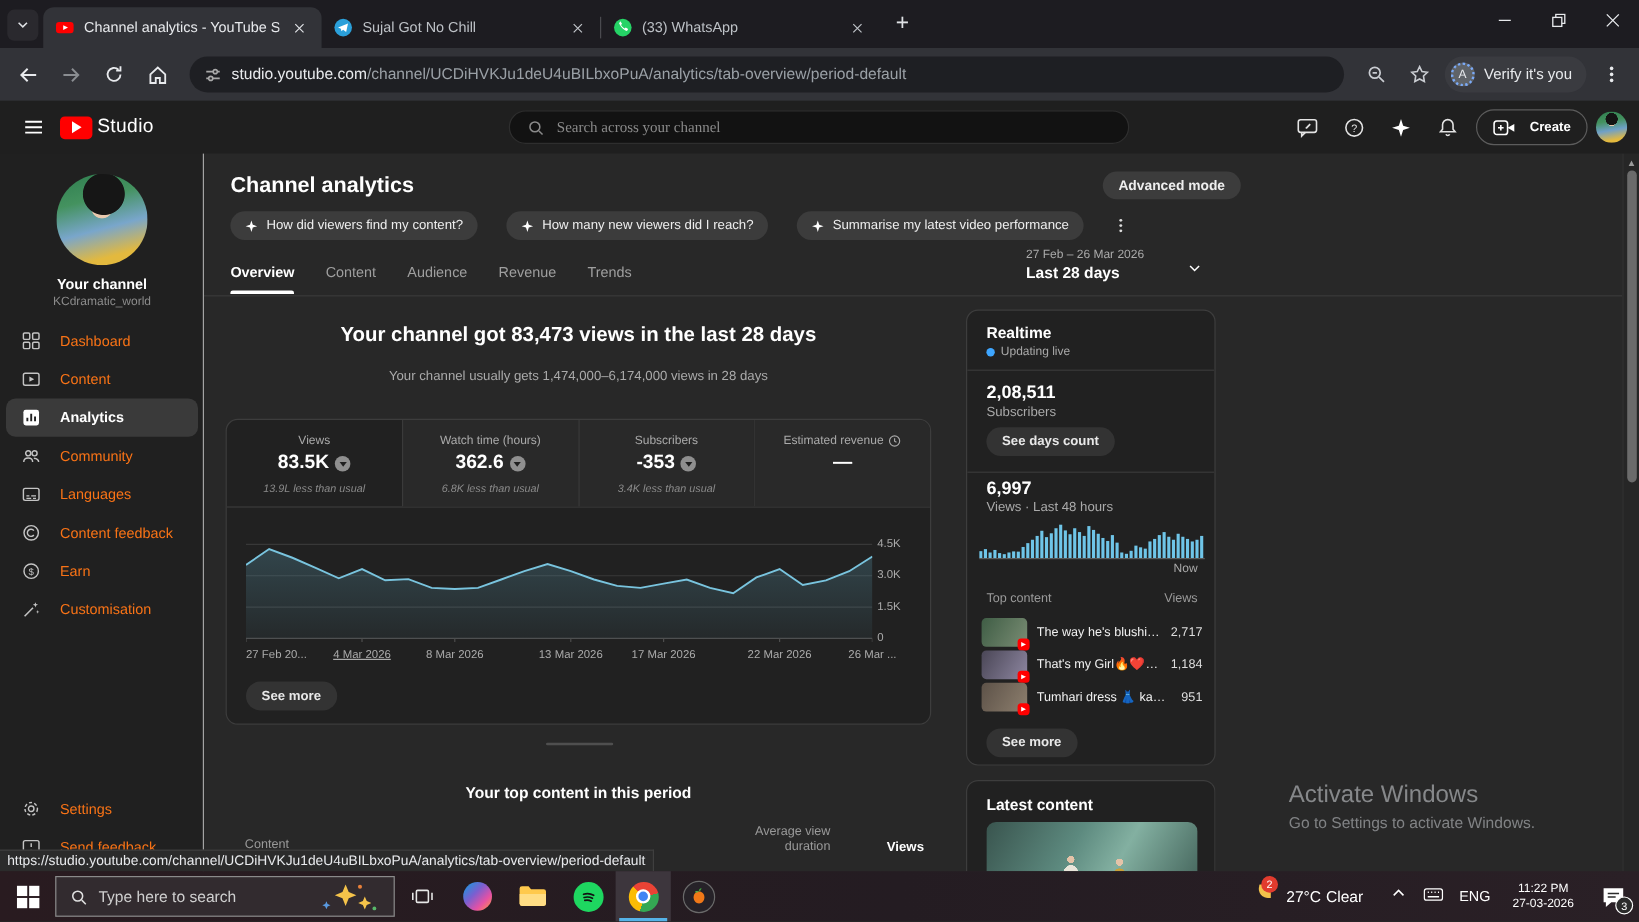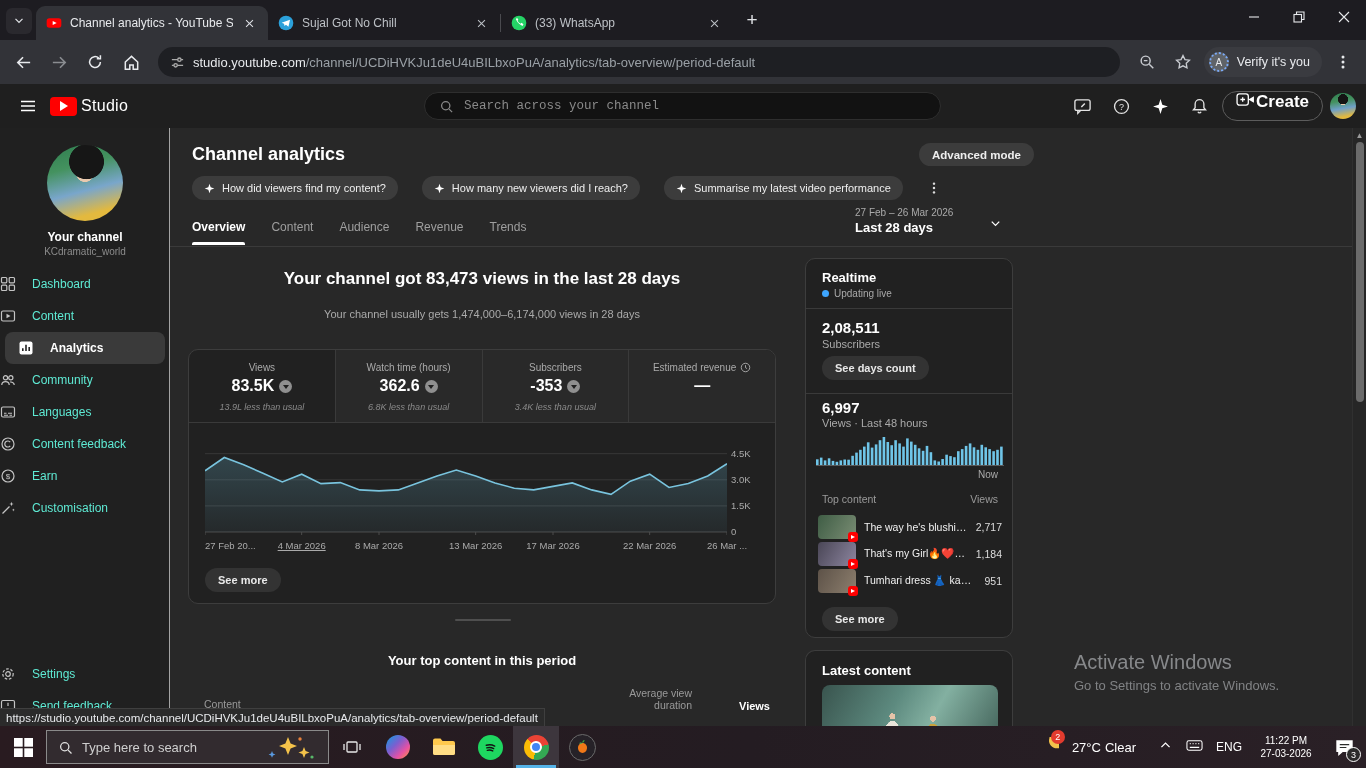--- a/index.html
+++ b/index.html
@@ -28,40 +28,40 @@
   .ver-av{width:20px;height:20px;border-radius:50%;background:#5f6368;border:2px dotted #7baaf7;color:#e8eaed;font-size:10px;display:flex;align-items:center;justify-content:center}
 
   
   .app-header{position:absolute;top:84px;left:0;width:1366px;height:44px;background:#1f1f1f;display:flex;align-items:center}
   .hamburger{width:40px;height:40px;margin-left:8px;display:flex;align-items:center;justify-content:center}
   .yt-logo{display:flex;align-items:center;gap:4px;margin-left:2px}
   .yt-box{width:27px;height:19px;background:#f00;border-radius:4px;display:flex;align-items:center;justify-content:center}
   .yt-box::after{content:"";border-left:8px solid #fff;border-top:5px solid transparent;border-bottom:5px solid transparent}
   .yt-word{color:#fff;font-size:16px;letter-spacing:.3px}
   .studio-search{position:absolute;left:424px;top:8px;width:517px;height:28px;border-radius:14px;background:#121212;border:1px solid #2e2e2e;display:flex;align-items:center;gap:10px;padding:0 14px}
-  .studio-search input{flex:1;background:transparent;border:0;outline:none;color:#aaa;font-size:12.5px;font-family:Liberation Mono, monospace}
+  .studio-search input{flex:1;background:transparent;border:0;outline:none;color:#aaa;font-size:12.5px;font-family:Liberation Serif, serif}
   .studio-search input::placeholder{color:#8a8a8a}
   .hdr-right{position:absolute;right:10px;top:0;height:44px;display:flex;align-items:center;gap:7px}
   .hdr-ic{width:32px;height:32px;border-radius:50%;display:flex;align-items:center;justify-content:center}
-  .create-btn{height:30px;border:1px solid #5c5c5c;border-radius:16px;display:flex;gap:1px;padding:0 13px;color:#fff;font-size:17px;font-weight:bold}
+  .create-btn{height:30px;border:1px solid #5c5c5c;border-radius:16px;display:flex;align-items:center;gap:12px;padding:0 13px;color:#fff;font-size:11px;font-weight:bold}
   .avatar-img{width:26px;height:26px;border-radius:50%;flex:none;background:
     radial-gradient(circle at 50% 24%,#141414 0 21%,transparent 22%),
     radial-gradient(circle at 50% 36%,#e9c9ae 0 13%,transparent 14%),
     linear-gradient(170deg,#2f7d4f 0%,#44925f 32%,#6fa0c8 58%,#e3b93e 86%)}
 
   
   .sidebar{position:absolute;top:128px;left:0;width:170px;height:598px;background:#202020;border-right:1px solid #a3a3a3;overflow:hidden}
   .ch-avatar{position:absolute;left:47px;top:17px;width:76px;height:76px;border-radius:50%;background:
     radial-gradient(circle at 52% 22%,#161616 0 24%,transparent 25%),
     radial-gradient(circle at 50% 37%,#e9c9ae 0 14%,transparent 15%),
     linear-gradient(165deg,#2f7d4f 0%,#44925f 30%,#79a6cb 58%,#e3b93e 84%)}
   .ch-name{position:absolute;top:102px;left:0;width:170px;text-align:center;color:#fff;font-size:12px;font-weight:bold}
   .ch-handle{position:absolute;top:118px;left:0;width:170px;text-align:center;color:#8c8c8c;font-size:10px}
   .nav{position:absolute;top:140px;left:0;width:170px}
-  .nav-item{height:32px;display:flex;align-items:center;gap:16px;color:#5eead4;font-size:12px}
+  .nav-item{height:32px;display:flex;align-items:center;gap:16px;padding-left:18px;color:#f97316;font-size:12px}
   .nav-item .nic{width:16px;height:16px;flex:none}
   .nav-item.active{background:#3a3a3a;border-radius:8px;margin:0 5px;padding-left:13px;color:#fff;font-weight:bold}
   .nav-bottom{position:absolute;top:530px;left:0;width:170px}
 
   
   .content{position:absolute;top:128px;left:170px;width:1182px;height:598px;background:#282828;overflow:hidden}
   .pg-title{position:absolute;left:22px;top:16px;color:#fff;font-size:18px;font-weight:bold}
   .chips{position:absolute;left:22px;top:48px;display:flex;gap:24px;align-items:center}
   .chip{height:24px;border-radius:12px;background:#3c3c3c;display:flex;align-items:center;gap:7px;padding:0 12px;color:#eee;font-size:11px;white-space:nowrap}
   .chip-menu{color:#ddd;margin-left:0}

